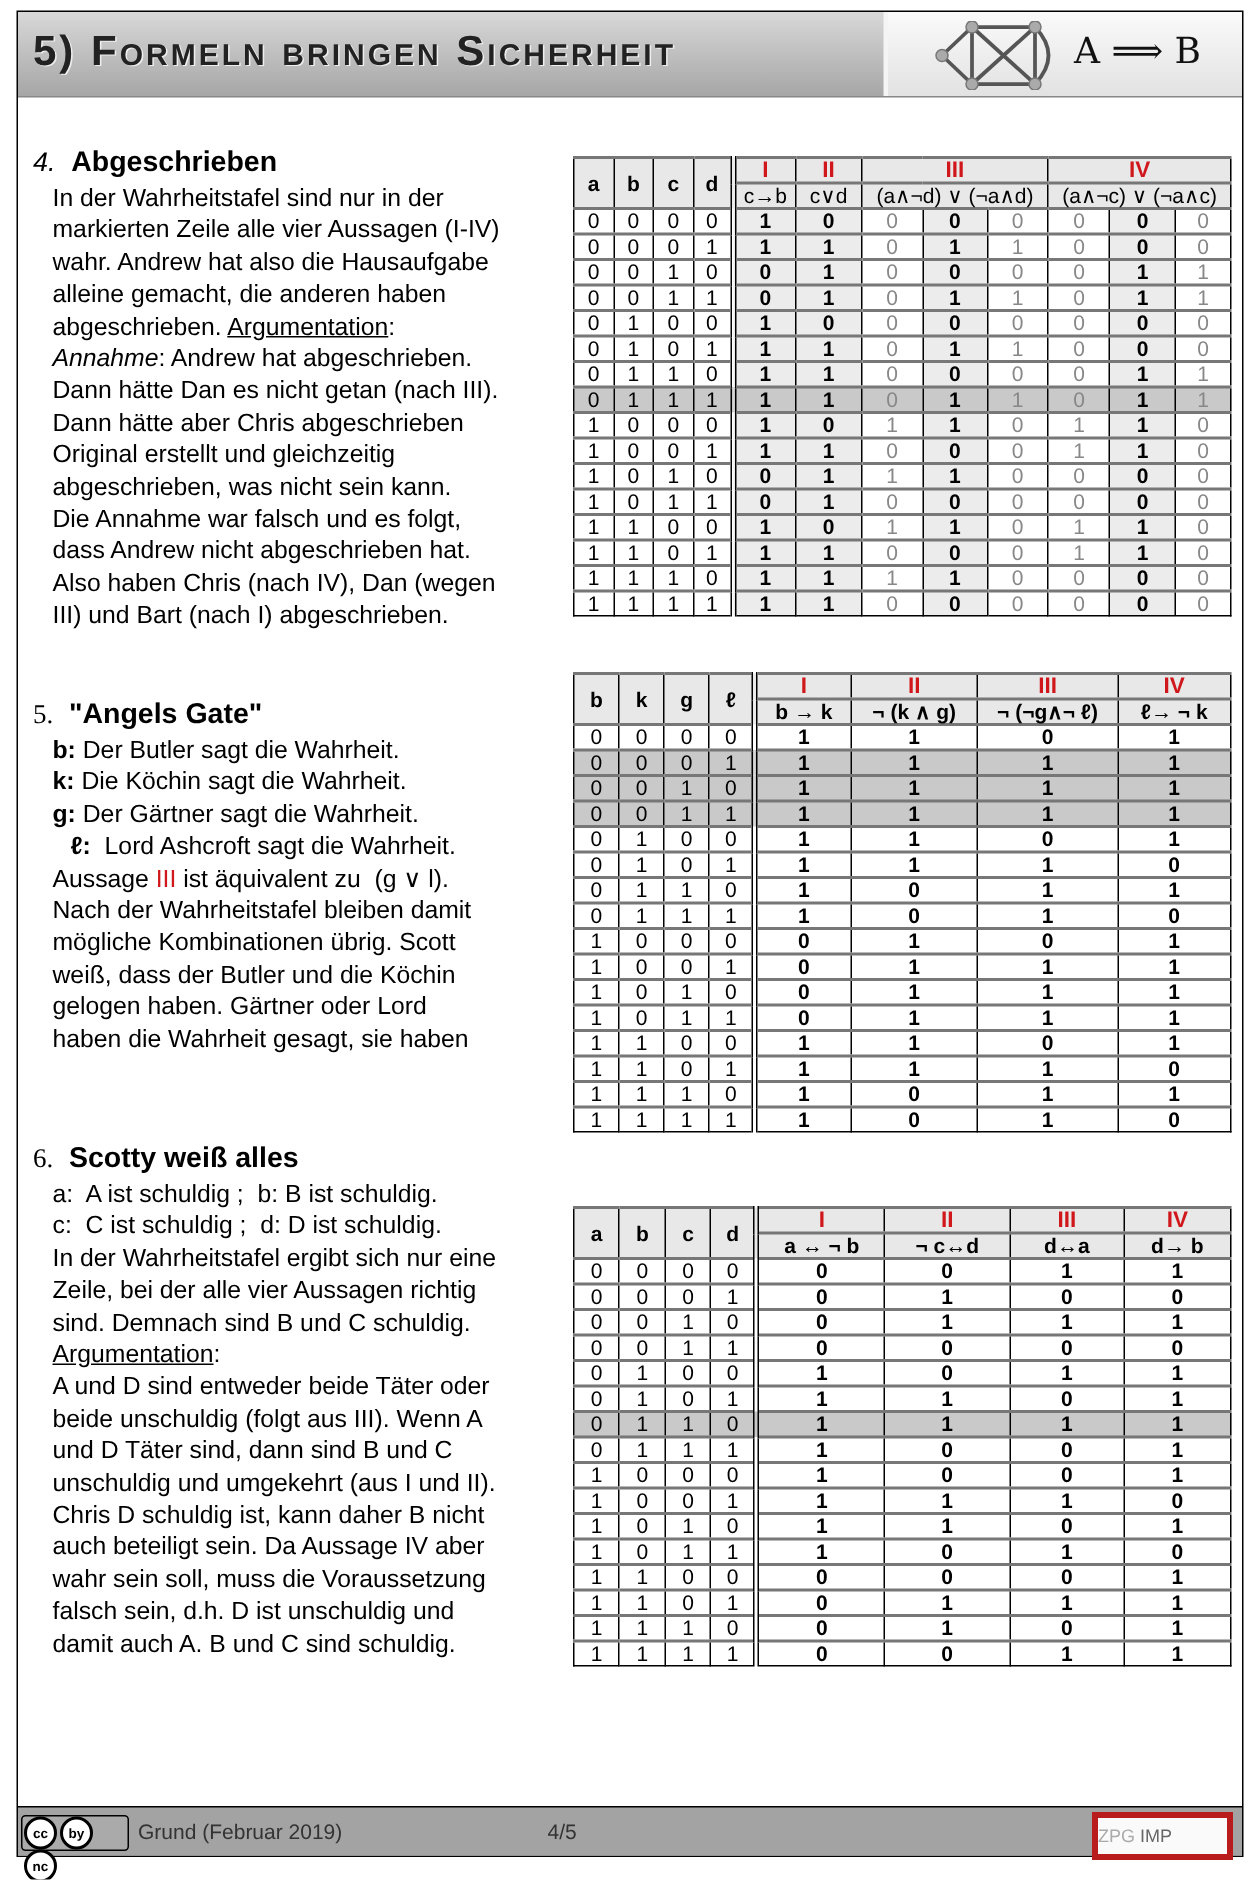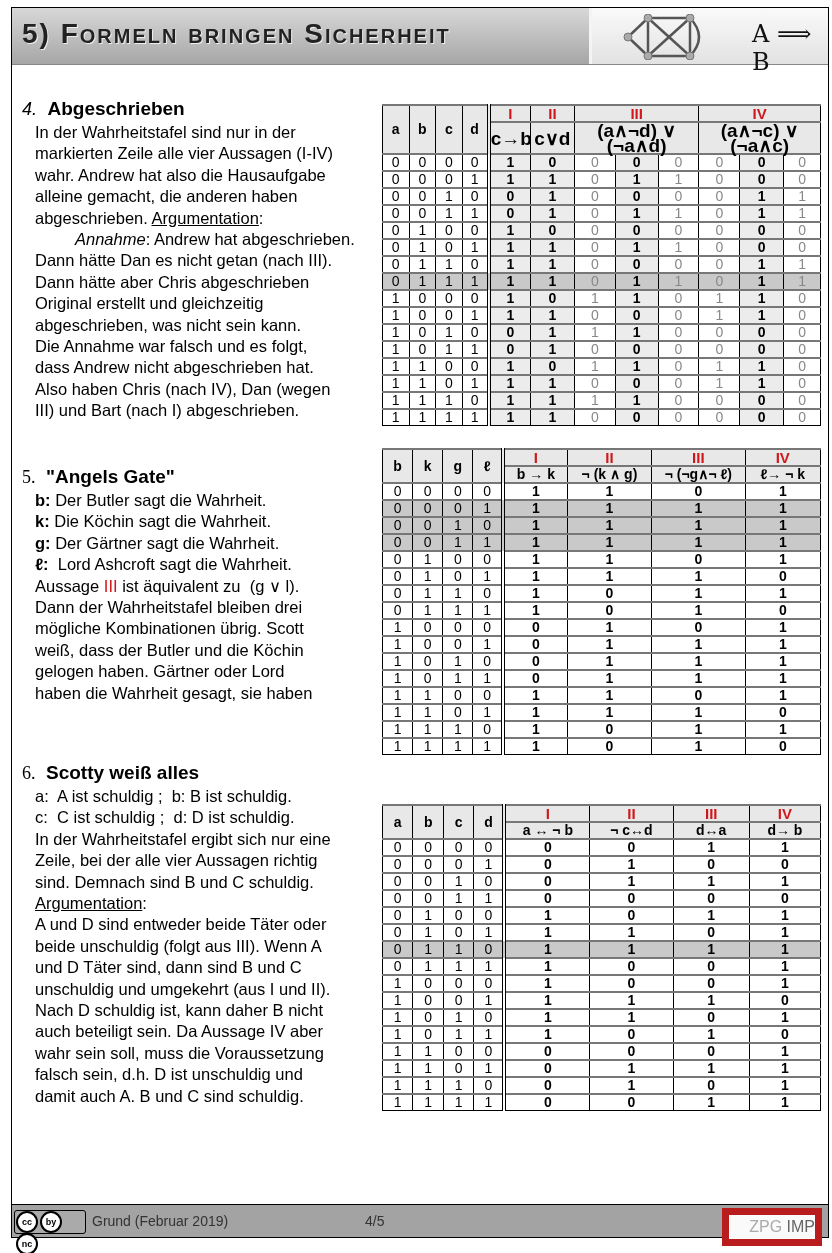--- a/index.html
+++ b/index.html
@@ -1,49 +1,49 @@
 <!DOCTYPE html>
 <html><head>
 <meta charset="utf-8">
 <style>
   html,body{margin:0;padding:0;background:#fff;}
   body{width:832px;height:1253px;position:relative;font-family:"Liberation Sans",sans-serif;color:#000;overflow:hidden;}
   .page{position:absolute;left:11px;top:7px;width:818px;height:1231px;border:1px solid #000;box-sizing:border-box;background:#fff;}
   .header{position:absolute;left:0;top:0;width:816px;height:56px;background:linear-gradient(#d8d8d8,#a6a6a6);border-bottom:1px solid #888;}
   .header-title{position:absolute;left:10px;top:10px;font-size:28px;font-weight:bold;letter-spacing:2px;color:#222;font-variant:small-caps;text-shadow:1px 1px 0 #eee;}
   .header-logo{position:absolute;right:0;top:0;width:236px;height:56px;background:linear-gradient(#fafafa,#e2e2e2);border-left:3px solid #f4f4f4;}
-  .logo-formula{position:absolute;left:124px;top:12px;font-family:"DejaVu Serif",serif;font-size:24px;color:#111;margin-left:36px;}
+  .logo-formula{position:absolute;left:124px;top:12px;font-family:"DejaVu Serif",serif;font-size:24px;color:#111;}
   .logo-graph{position:absolute;left:30px;top:6px;}
   .left{position:absolute;left:22px;}
   .sec-title{font-size:19px;font-weight:bold;margin-left:6px;}
   .sec-num{font-family:"Liberation Serif",serif;font-size:18px;font-weight:normal;}
   .sec-num.it{font-style:italic;font-family:"Liberation Sans",sans-serif;}
   .txt{font-size:16.5px;line-height:21.4px;padding-left:13px;width:345px;}
   .txt p{margin:0;}
   .u{text-decoration:underline;}
-  .i{font-style:italic;margin-left:40px;}
+  .i{font-style:italic;}
   .b{font-weight:bold;}
   .red{color:#d0181c;}
   table.tt{position:absolute;border-collapse:collapse;font-size:14px;table-layout:fixed;}
   table.tt td,table.tt th{border:1px solid #000;border-top:2px solid #777;text-align:center;padding:0;height:15px;line-height:15px;}
   table.tt th{background:#e8e8e8;font-weight:bold;}
   table.tt th.rn{color:#d0181c;font-size:15px;}
-  table.tt th.f{font-weight:bold;font-size:19px;}
+  table.tt th.f{font-weight:normal;font-size:14px;}
   table.tt .dbl{border-left:4px double #000;}
   table.tt td.bold{font-weight:bold;}
   table.tt td.sh{background:#ececec;}
   table.tt td.g{color:#888;}
   table.tt td.dot{border-left:1px dotted #000;border-right:1px dotted #000;}
   table.tt tr.hl td{background:#c9c9c9;}
   .footer{position:absolute;left:0;bottom:0;width:816px;height:32px;border-top:1px solid #000;background:#a3a3a3;}
   .cc{position:absolute;left:2px;top:5px;width:70px;height:22px;background:#aaa;border:1px solid #000;border-radius:3px;}
   .cc span{display:inline-block;width:18px;height:18px;border-radius:50%;border:2px solid #000;background:#fff;margin:0 1px;font-size:9px;font-weight:bold;line-height:18px;text-align:center;}
   .footer-author{position:absolute;left:80px;top:8px;font-size:14px;color:#333;}
   .footer-page{position:absolute;left:353px;top:8px;font-size:14px;color:#333;}
-  .footer-brand{position:absolute;right:6px;top:3px;width:86px;height:24px;border:7px solid #b91c1c;background:#fafafa;text-align:right;font-size:16px;line-height:24px;}
+  .footer-brand{position:absolute;right:6px;top:3px;width:86px;height:24px;border:4px solid #b91c1c;background:#fafafa;text-align:left;font-size:12px;line-height:24px;}
   .footer-brand .z{color:#aaa;}
   .footer-brand .m{color:#666;}
 </style>
 </head>
 <body>
 
 <div class="page">
 
   <div class="header">
     <div class="header-title">5) Formeln bringen Sicherheit</div>
@@ -97,23 +97,23 @@
 
   <div class="left" style="top:458px;left:10px;">
     <div style="margin-bottom:2px;">
       <span class="sec-num">5.</span>
       <span class="sec-title">"Angels Gate"</span>
     </div>
     <div class="txt">
       <p><span class="b">b:</span><span> Der Butler sagt die Wahrheit.</span></p>
       <p><span class="b">k:</span><span> Die Köchin sagt die Wahrheit.</span></p>
       <p><span class="b">g:</span><span> Der Gärtner sagt die Wahrheit.</span></p>
-      <p style="white-space:pre;"><span class="b">ℓ:</span><span>  Lord Ashcroft sagt die Wahrheit.</span></p>
+      <p style="white-space:pre;margin-left:12px;"><span class="b">ℓ:</span><span>  Lord Ashcroft sagt die Wahrheit.</span></p>
       <p style="white-space:pre;"><span>Aussage </span><span class="red">III</span><span> ist äquivalent zu  (g ∨ l).</span></p>
-      <p>Dann der Wahrheitstafel bleiben drei</p>
+      <p>Nach der Wahrheitstafel bleiben damit</p>
       <p>mögliche Kombinationen übrig. Scott</p>
       <p>weiß, dass der Butler und die Köchin</p>
       <p>gelogen haben. Gärtner oder Lord</p>
       <p>haben die Wahrheit gesagt, sie haben</p>
     </div>
   </div>
 
   <div class="left" style="top:754px;left:10px;">
     <div style="margin-bottom:2px;">
       <span class="sec-num">6.</span>
@@ -123,21 +123,21 @@
       <p style="white-space:pre;">a:  A ist schuldig ;  b: B ist schuldig.</p>
       <p style="white-space:pre;">c:  C ist schuldig ;  d: D ist schuldig.</p>
       <p>In der Wahrheitstafel ergibt sich nur eine</p>
       <p>Zeile, bei der alle vier Aussagen richtig</p>
       <p>sind. Demnach sind B und C schuldig.</p>
       <p><span class="u">Argumentation</span><span>:</span></p>
       <p>A und D sind entweder beide Täter oder</p>
       <p>beide unschuldig (folgt aus III). Wenn A</p>
       <p>und D Täter sind, dann sind B und C</p>
       <p>unschuldig und umgekehrt (aus I und II).</p>
-      <p>Nach D schuldig ist, kann daher B nicht</p>
+      <p>Chris D schuldig ist, kann daher B nicht</p>
       <p>auch beteiligt sein. Da Aussage IV aber</p>
       <p>wahr sein soll, muss die Voraussetzung</p>
       <p>falsch sein, d.h. D ist unschuldig und</p>
       <p>damit auch A. B und C sind schuldig.</p>
     </div>
   </div>
 
   <table class="tt" id="t0" style="left:370px;top:96px;width:439px;">
     <colgroup>
       <col style="width:26px">

